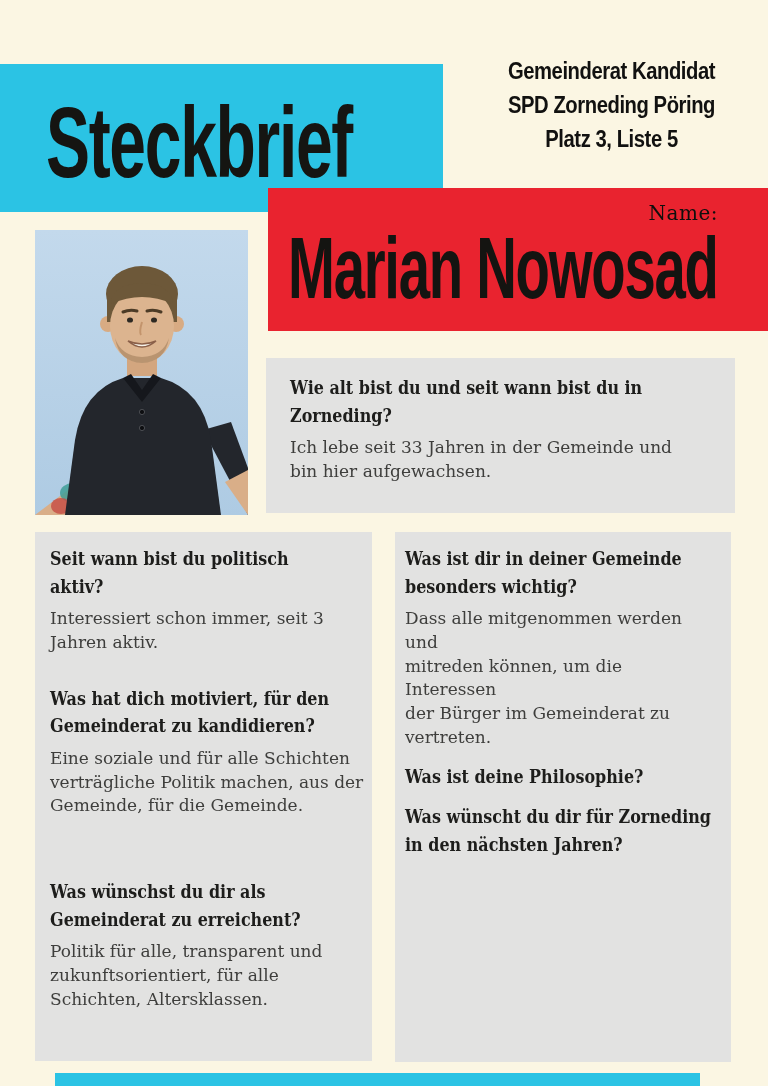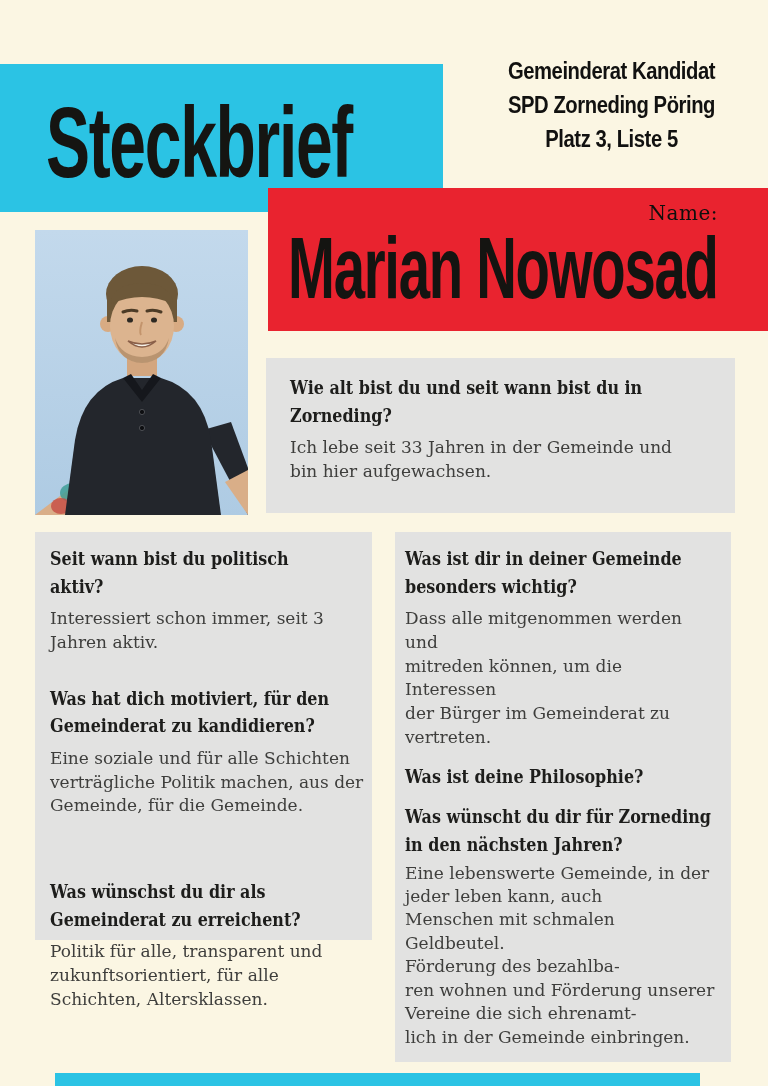--- a/index.html
+++ b/index.html
@@ -41,21 +41,21 @@
     transform:scaleX(0.64); transform-origin:0 0; letter-spacing:-2px;
   }
 
   
   .photo { left:35px; top:230px; width:213px; height:285px; z-index:2; }
   .photo svg { display:block; }
 
   
   .gray-box { background:#e2e2e1; z-index:2; }
   .intro-box { left:266px; top:358px; width:469px; height:155px; padding:16px 20px 0 24px; }
-  .left-box  { left:35px;  top:532px; width:337px; height:408px; padding:13px 4px 0 15px; }
+  .left-box  { left:35px;  top:532px; width:337px; height:529px; padding:13px 4px 0 15px; }
   .right-box { left:395px; top:532px; width:336px; height:530px; padding:13px 16px 0 10px; }
 
   .question {
     font-weight:bold; color:#1d1d1b; font-size:19px; line-height:1.45;
     white-space:pre-line; width:119%;
     transform:scaleX(0.84); transform-origin:0 0;
   }
   .answer {
     color:#3e3e3c; font-size:17px; line-height:1.4;
     white-space:pre-line; margin-top:7px;
@@ -176,25 +176,18 @@
 mitreden können, um die Interessen
 der Bürger im Gemeinderat zu
 vertreten.</div>
     </div>
     <div class="qa-item gap-s">
       <div class="question">Was ist deine Philosophie?</div>
     </div>
     <div class="qa-item gap-s">
       <div class="question">Was wünscht du dir für Zorneding
 in den nächsten Jahren?</div>
-      <div class="answer tight">Eine lebenswerte Gemeinde, in der
-jeder leben kann, auch
-Menschen mit schmalen Geldbeutel.
-Förderung des bezahlba-
-ren wohnen und Förderung unserer
-Vereine die sich ehrenamt-
-lich in der Gemeinde einbringen.</div>
     </div>
   </div>
 
   <div class="abs footer-bar"></div>
 
 </div>
 
 </body></html>

